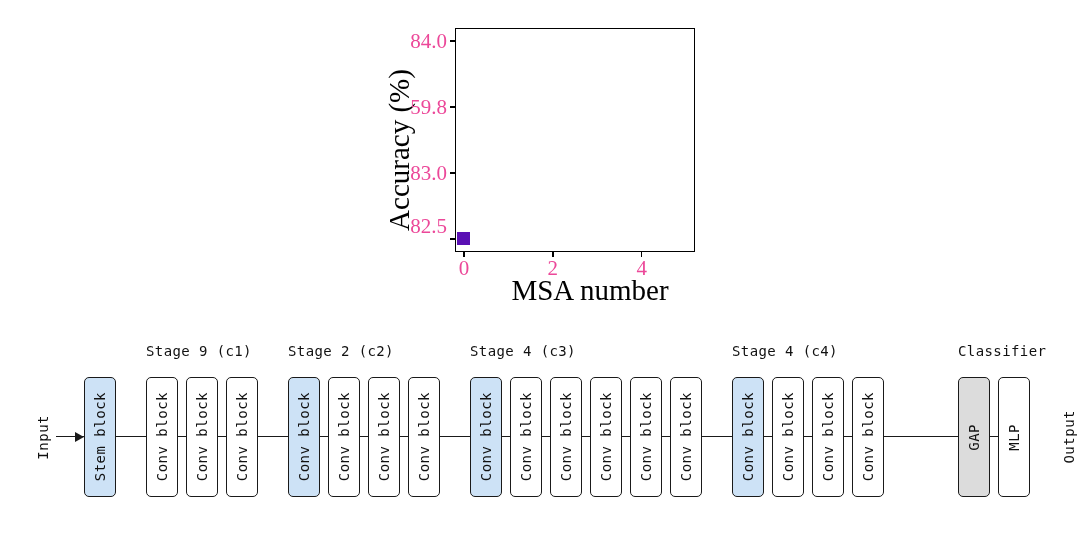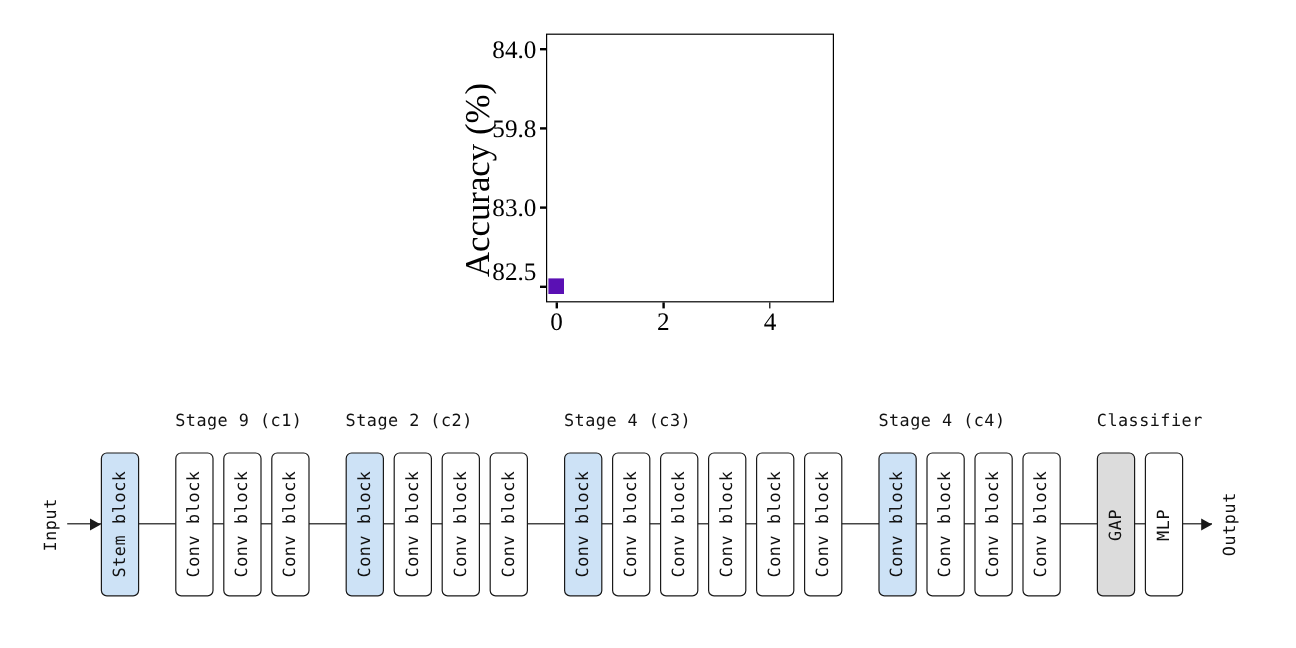--- a/index.html
+++ b/index.html
@@ -16,21 +16,21 @@
   }
   .axis-label {
     position:absolute; font-family:"Liberation Serif", serif; font-size:29px;
     color:#000; white-space:nowrap;
   }
   .ylabel { left:399px; top:150px; transform:translate(-50%,-50%) rotate(-90deg); }
   .xlabel { left:590px; top:274px; transform:translateX(-50%); }
   .tickmark { position:absolute; background:#000; }
   .tick-label {
     position:absolute; font-family:"Liberation Serif", serif; font-size:21px;
-    color:#000000; line-height:22px;
+    color:#ec4899; line-height:22px;
   }
   .ytick-label { width:70px; text-align:right; }
   .xtick-label { width:40px; text-align:center; }
   .marker { position:absolute; width:13px; height:13px; }
 
   
   .connector {
     position:absolute; left:56px; top:436px; width:954px; height:0;
     border-top:1.6px solid var(--line,#1a1a1a);
   }
@@ -44,21 +44,21 @@
   .arch-row {
     position:absolute; left:30px; top:377px; height:120px;
     display:flex; align-items:center;
   }
   .io-label { width:26px; display:flex; justify-content:center; align-items:center; }
   .io-label.in  { margin-right:28px; }
   .io-label.out { margin-left:2px; }
   .end-spacer { width:24px; }
   .stages { display:flex; }
   .stage { position:relative; margin-right:30px; }
-  .stage:last-child { margin-right:0; }
+  .stage:last-child { margin-right:0;margin-left:44px; }
   .stage-label {
     position:absolute; top:-34px; left:0; white-space:nowrap;
     font-size:14px; letter-spacing:0.4px; color:#111;
   }
   .blocks { display:flex; gap:8px; height:120px; }
   .block {
     position:relative; z-index:1; width:32px; height:120px; box-sizing:border-box;
     border:1.6px solid var(--line,#1a1a1a); border-radius:5px; background:#fff;
     display:flex; align-items:center; justify-content:center;
   }
@@ -68,20 +68,21 @@
   }
 </style>
 </head>
 <body>
 
 <div class="screen">
 
   <section class="chart-layer">
     <div class="plot-area"></div>
     <div class="axis-label ylabel">Accuracy (%)</div>
+    <div class="axis-label xlabel">MSA number</div>
   <div class="tickmark" style="left: 450px; top: 238.1px; width: 5px; height: 1.5px;"></div>
       <div class="tick-label ytick-label" style="left: 377px; top: 215px;">82.5</div>
       <div class="tickmark" style="left: 450px; top: 172.2px; width: 5px; height: 1.5px;"></div>
       <div class="tick-label ytick-label" style="left: 377px; top: 161.9px;">83.0</div>
       <div class="tickmark" style="left: 450px; top: 106.3px; width: 5px; height: 1.5px;"></div>
       <div class="tick-label ytick-label" style="left: 377px; top: 96.1px;">59.8</div>
       <div class="tickmark" style="left: 450px; top: 40.4px; width: 5px; height: 1.5px;"></div>
       <div class="tick-label ytick-label" style="left: 377px; top: 30.2px;">84.0</div>
       <div class="tickmark" style="left: 463.1px; top: 252px; width: 1.5px; height: 5px;"></div>
       <div class="tick-label xtick-label" style="left: 443.9px; top: 257px;">0</div>

